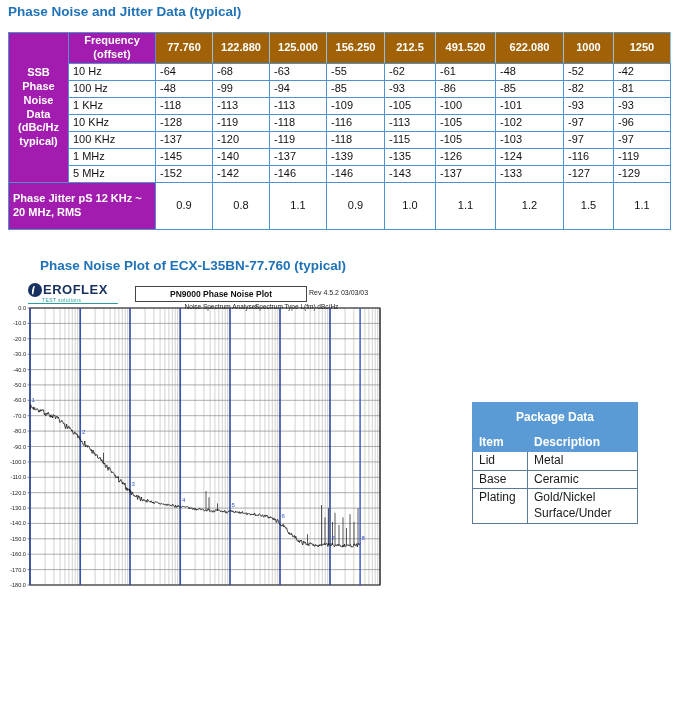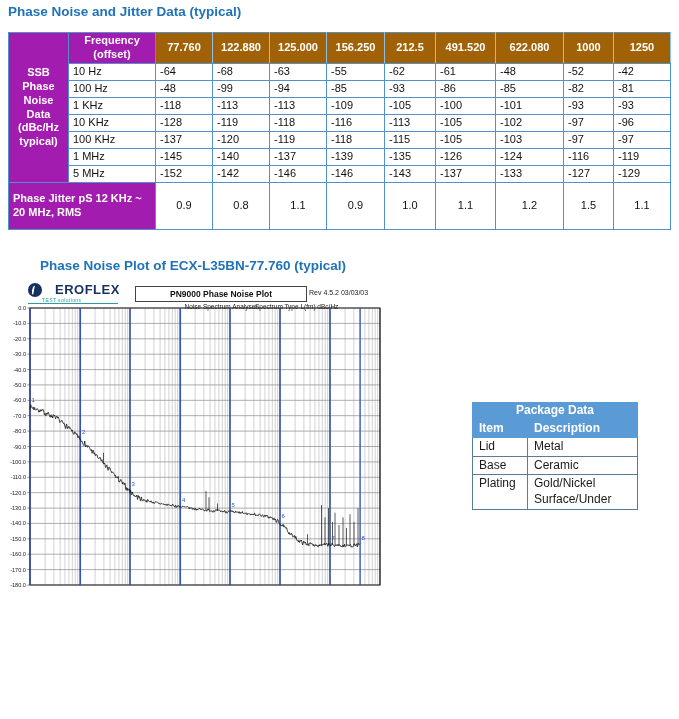--- a/index.html
+++ b/index.html
@@ -16,21 +16,21 @@
                border-left:1px solid #8fc0e8;border-right:1px solid #8fc0e8;padding:0 1px;}
   .noise-table .freq-hd{height:30px;}
   .noise-table tr.data-row{height:17px;}
   .noise-table tr.jitter-row{height:47px;}
   .noise-table .jitter-label{text-align:left;padding:2px 4px;}
   .noise-table td.val{background:#fff;color:#111;}
   .noise-table td.center{text-align:center;padding-left:0;}
   
   .plot-wrap{position:absolute;left:8px;top:281px;width:400px;height:436px;font-family:"Liberation Sans",sans-serif;}
   .logo{position:absolute;left:20px;top:1px;width:100px;}
-  .logo-main{display:flex;align-items:center;gap:13px;color:#16315f;font-weight:bold;font-size:13px;letter-spacing:.5px;}
+  .logo-main{display:flex;align-items:center;gap:1px;color:#16315f;font-weight:bold;font-size:13px;letter-spacing:.5px;}
   .logo-circle{display:inline-block;width:14px;height:14px;border-radius:50%;background:#16315f;position:relative;}
   .logo-circle::after{content:"";position:absolute;left:4px;top:3px;width:5px;height:9px;
         border-left:2.5px solid #fff;border-radius:40% 0 0 0;transform:rotate(8deg);}
   .logo-sub{font-size:5px;color:#2a9d9f;border-bottom:1px solid #2a9d9f;width:76px;padding-left:14px;letter-spacing:.4px;}
   .plot-titlebox{position:absolute;left:127px;top:5px;width:170px;height:14px;border:1px solid #444;
         font-size:8.5px;font-weight:bold;text-align:center;line-height:14px;color:#111;background:#fff;}
   .plot-rev{position:absolute;left:301px;top:8px;font-size:7px;color:#222;white-space:nowrap;}
   .plot-sub-left{position:absolute;left:118px;top:22px;width:190px;text-align:center;font-size:6.5px;color:#222;}
   .plot-sub-right{position:absolute;left:247px;top:22px;font-size:6.5px;color:#222;white-space:nowrap;}
   #chart-svg{position:absolute;left:0;top:0;}
@@ -41,21 +41,21 @@
         font-size:6.2px;line-height:7.5px;color:#111;padding:3px 0 0 8px;box-sizing:border-box;}
   .config-date{font-weight:bold;font-size:7px;text-align:center;width:220px;margin-bottom:5px;}
   .cfg-group{margin-top:5px;}
   .cfg-row{display:flex;}
   .cfg-label{width:60px;}
   
   .pkg-table{position:absolute;left:472px;top:402px;width:165px;border-collapse:collapse;
         table-layout:fixed;font-size:12px;}
   .pkg-table td{border:1px solid #5a7a9a;padding:1px 0 1px 6px;vertical-align:top;line-height:1.3;}
   .pkg-table .blue{background:#5B9BD5;color:#fff;font-weight:bold;border-color:#5B9BD5;}
-  .pkg-table .title-cell{text-align:center;padding:0;font-size:12px;}
+  .pkg-table .title-cell{text-align:center;padding:7px;font-size:12px;}
 </style>
 </head>
 <body>
 
 <div class="page">
 
   <h1 class="sec-title" style="top:4px;">Phase Noise and Jitter Data (typical)</h1>
 
   <table class="noise-table">
     <colgroup>

